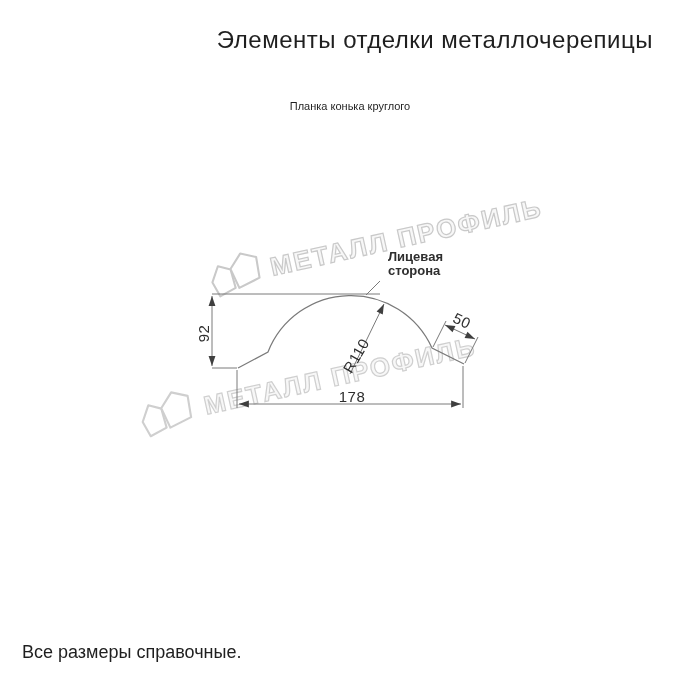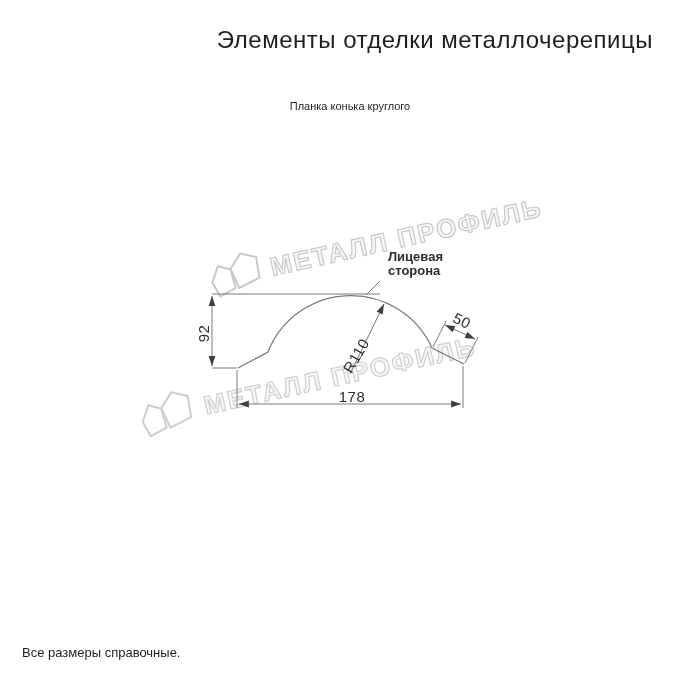--- a/index.html
+++ b/index.html
@@ -37,21 +37,21 @@
   }
   .dim-92{left:188px;top:325px;width:30px;transform:rotate(-90deg);}
   .dim-315{left:332px;top:388px;width:40px;}
   .dim-r110{left:335px;top:347px;width:42px;transform:rotate(-60deg);}
   .dim-50{left:447px;top:312px;width:30px;transform:rotate(25deg);}
   .face-label{
     position:absolute;left:388px;top:250px;font-size:13px;line-height:14px;
     color:#2e2e2e;white-space:nowrap;font-weight:bold;
   }
   .footer{
-    position:absolute;left:22px;top:644px;font-size:13px;line-height:17px;
+    position:absolute;left:22px;top:644px;font-size:18px;line-height:17px;
     color:#1f1f1f;
   }
 </style>
 </head>
 <body>
 
 <div class="page">
 
   <div class="wm wm1">
     <svg width="58" height="46" viewBox="0 0 70 54">

